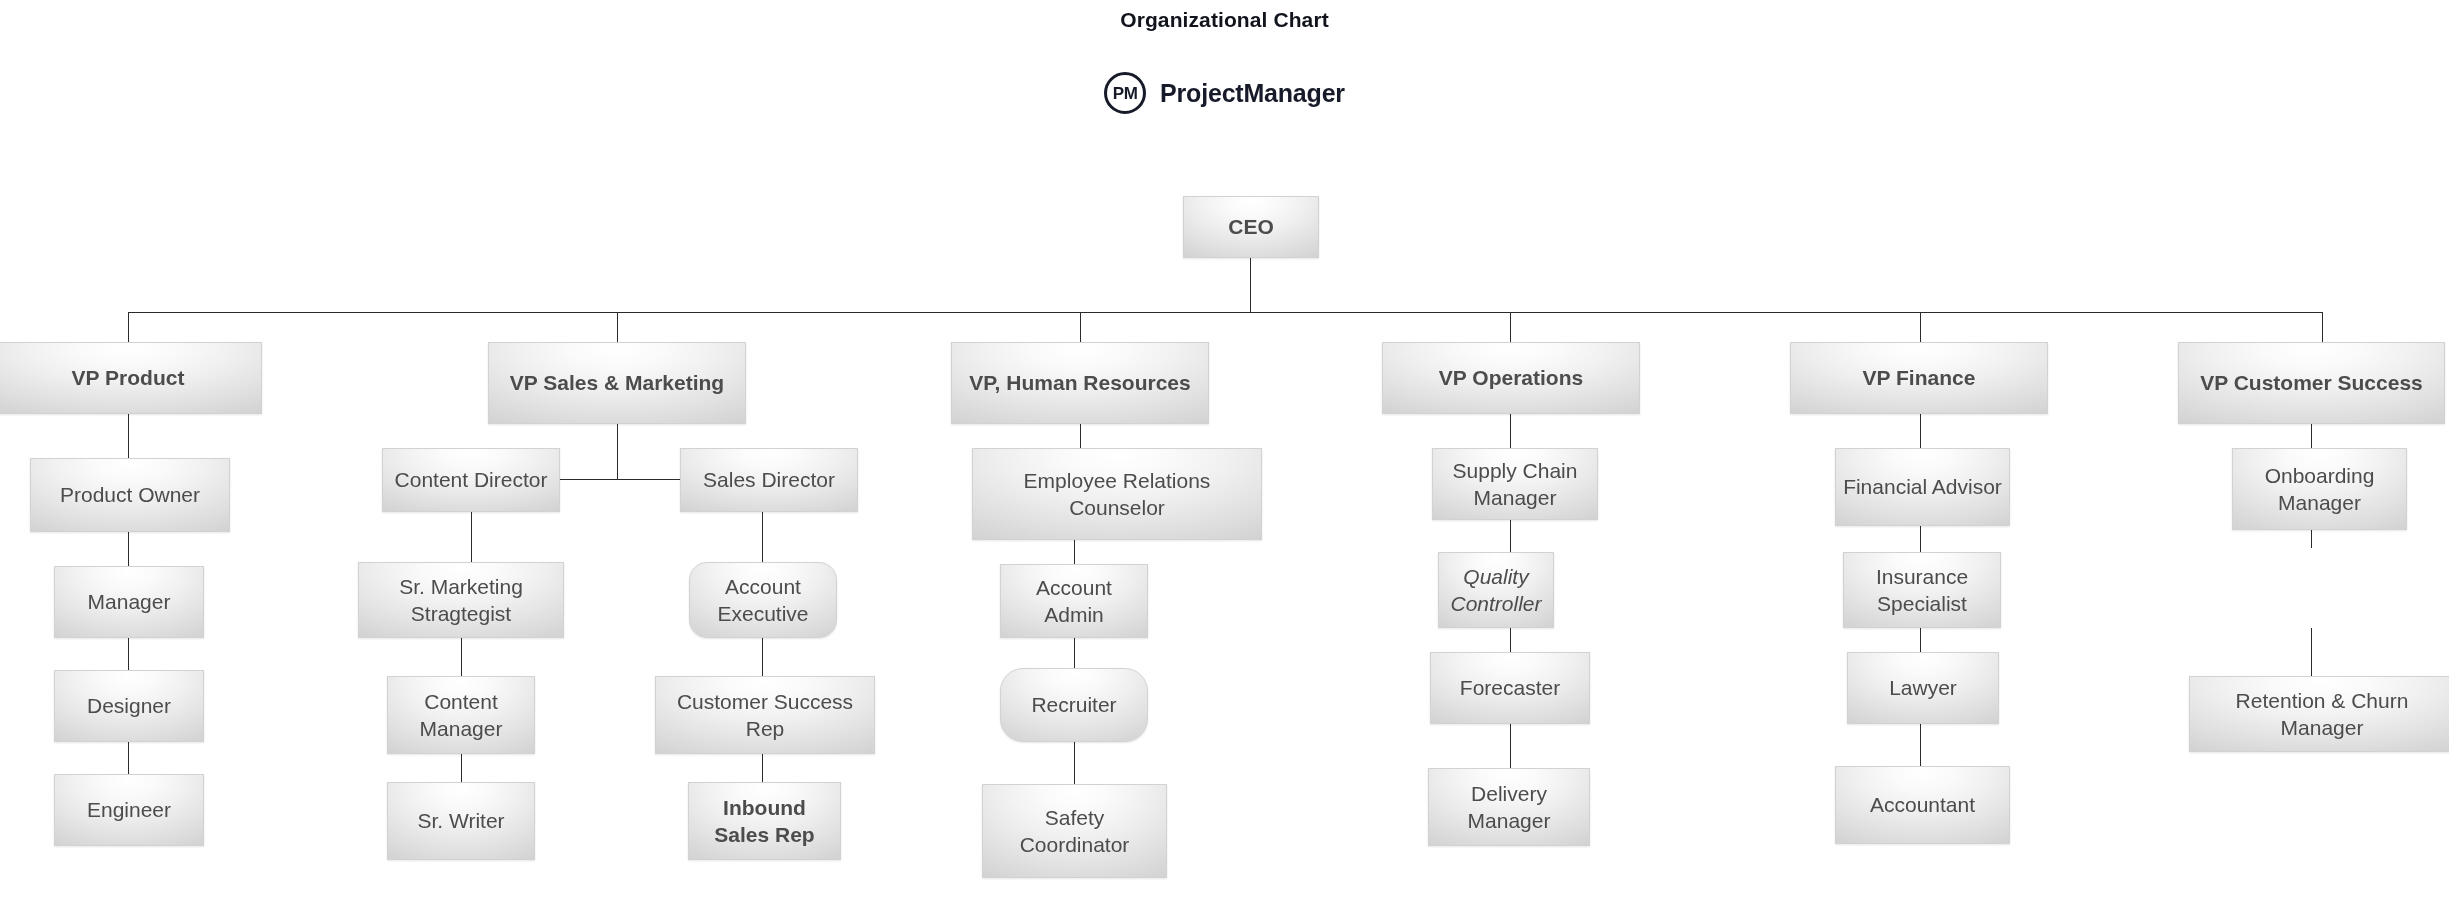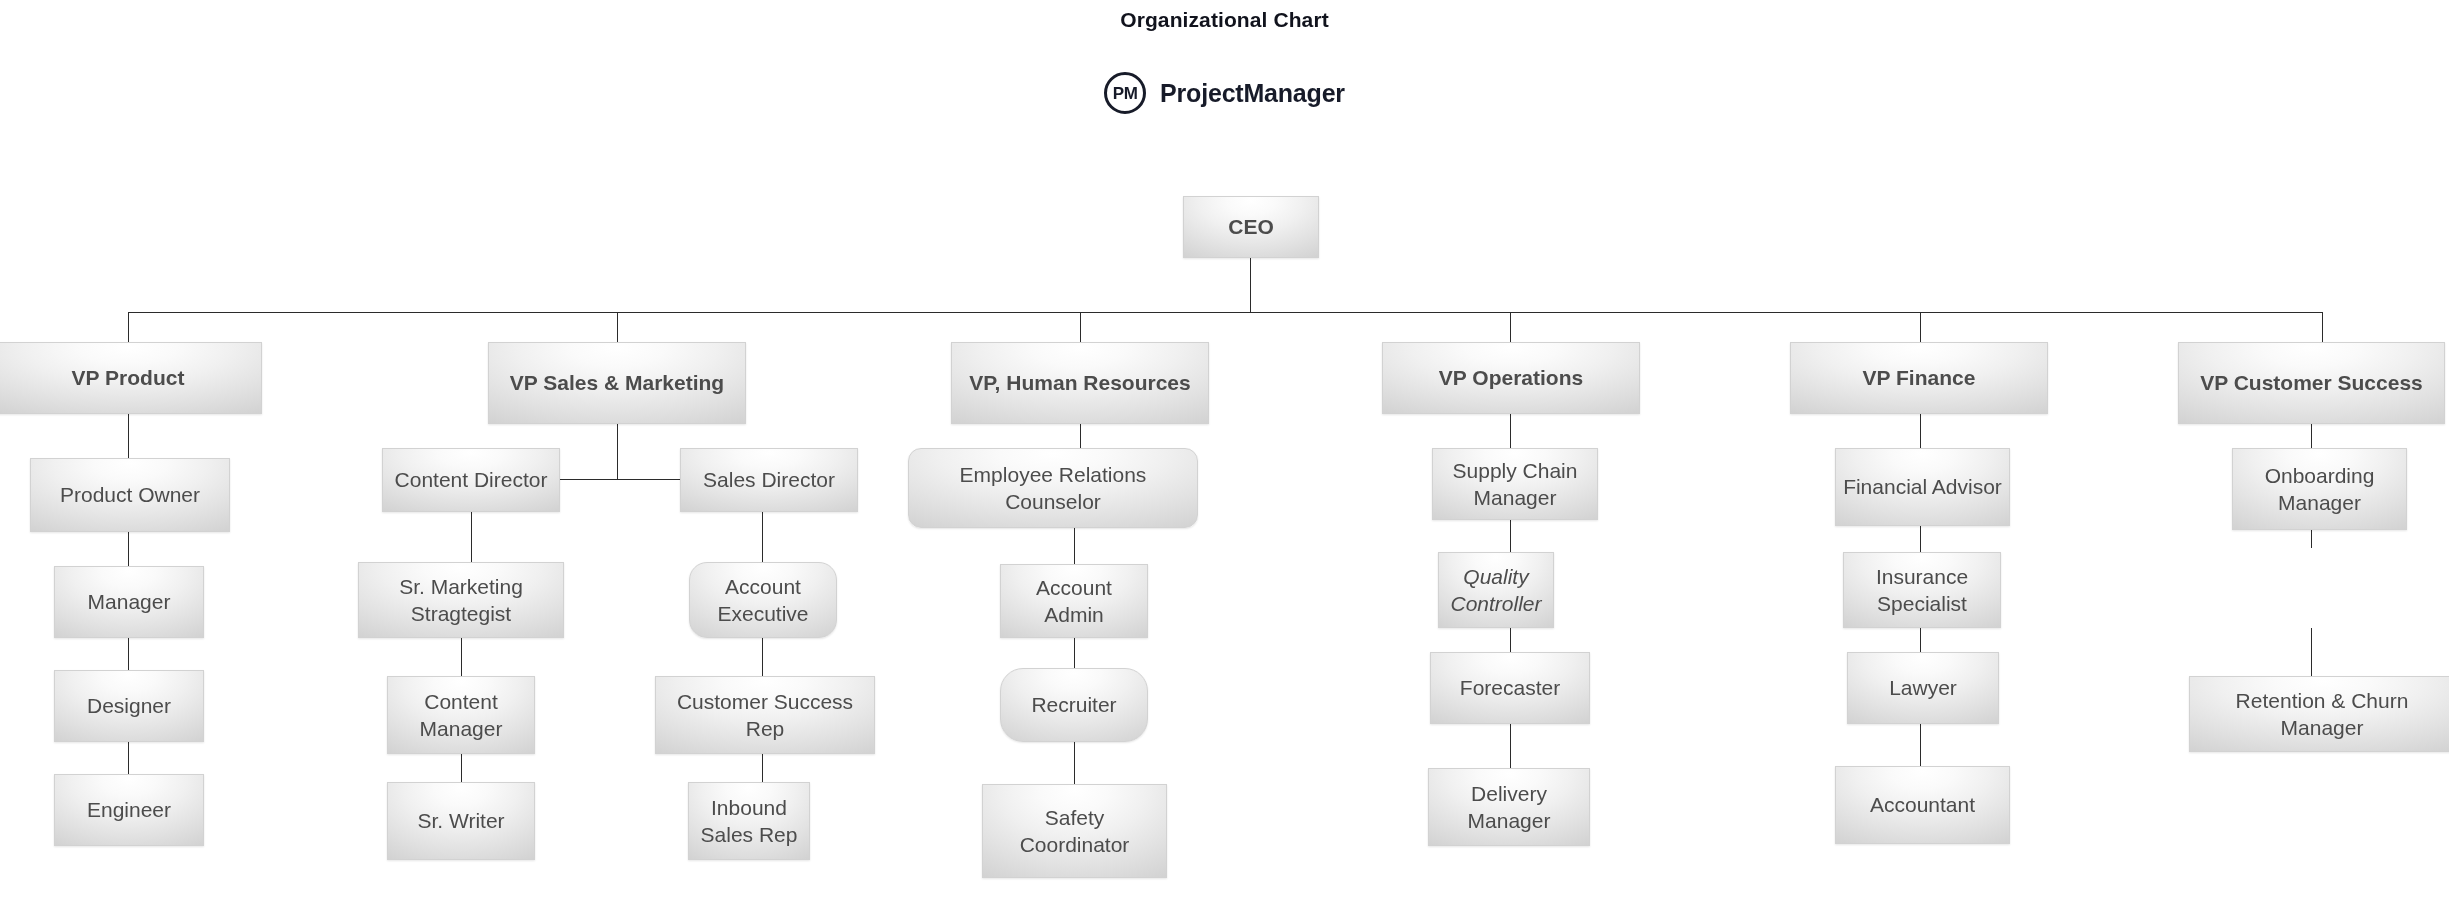--- a/index.html
+++ b/index.html
@@ -199,30 +199,30 @@
   <div class="node" style="left:689px; top:562px; width:148px; height:76px;border-radius:18px;">
     <span class="label">Account Executive</span>
   </div>
   <div class="conn v" style="left:762px; top:638px; height:38px;"></div>
 
   <div class="node" style="left:655px; top:676px; width:220px; height:78px;">
     <span class="label">Customer Success Rep</span>
   </div>
   <div class="conn v" style="left:762px; top:754px; height:28px;"></div>
 
-  <div class="node" style="left:688px; top:782px; width:122px; height:78px;">
+  <div class="node" style="left:688px; top:782px; width:153px; height:78px;font-weight:bold;">
     <span class="label">Inbound Sales Rep</span>
   </div>
 
   <div class="node lead" style="left:951px; top:342px; width:258px; height:82px;">
     <span class="label">VP, Human Resources</span>
   </div>
   <div class="conn v" style="left:1080px; top:424px; height:24px;"></div>
 
-  <div class="node" style="left:908px; top:448px; width:290px; height:80px;border-radius:13px;">
+  <div class="node" style="left:972px; top:448px; width:290px; height:92px;">
     <span class="label">Employee Relations Counselor</span>
   </div>
   <div class="conn v" style="left:1074px; top:520px; height:44px;"></div>
 
   <div class="node" style="left:1000px; top:564px; width:148px; height:74px;">
     <span class="label">Account Admin</span>
   </div>
   <div class="conn v" style="left:1074px; top:638px; height:30px;"></div>
 
   <div class="node" style="left:1000px; top:668px; width:148px; height:74px;border-radius:23px;">

